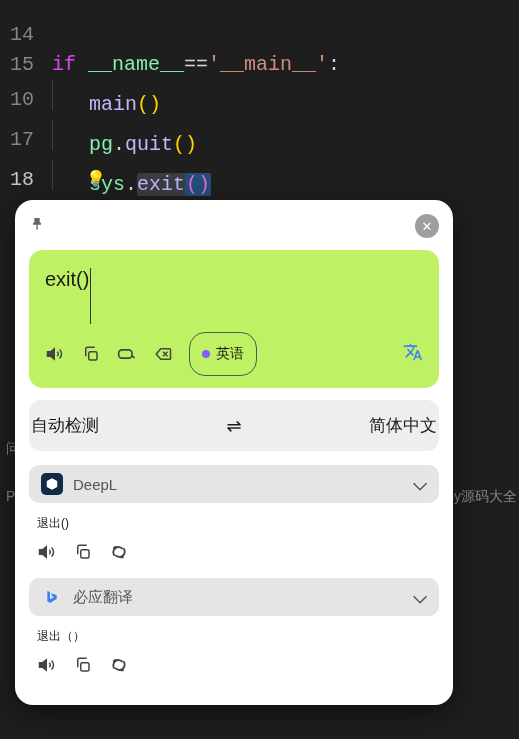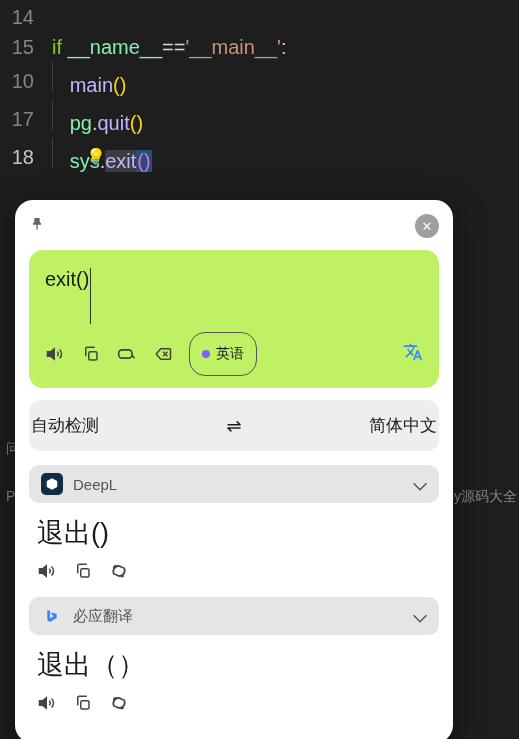--- a/index.html
+++ b/index.html
@@ -6,22 +6,22 @@
     body {
       width: 519px;
       height: 739px;
       background: #1e1e1e;
       font-family: "Segoe UI", -apple-system, sans-serif;
       position: relative;
       overflow: hidden;
     }
     
     .editor {
-      padding-top: 2px;
-      font-family: Liberation Sans, sans-serif;
+      padding-top: 20px;
+      font-family: Liberation Mono, monospace;
       font-size: 20px;
       line-height: 30px;
     }
     .code-line {
       display: flex;
       align-items: center;
     }
     .gutter {
       width: 52px;
       text-align: right;
@@ -35,21 +35,21 @@
       height: 30px;
       display: inline-block;
     }
     .bulb {
       position: absolute;
       left: 86px;
       color: #ffcc00;
       font-size: 16px;
     }
     .code-text { white-space: pre; color: #d4d4d4; }
-    .kw { color: #84cc16; }
+    .kw { color: #d946ef; }
     .var { color: #86efac; margin-top: 12px; }
     .fn { color: #c4b5fd; }
     .op { color: #d4d4d4; }
     .str { color: #ce9178; }
     .paren-y { color: #ffd700; }
     .paren-p { color: #da70d6; }
     .sel-bg {
       background: #264f78;
       border-radius: 2px;
       padding: 0 1px;
@@ -176,21 +176,21 @@
     }
     .deepl-logo { background: #0f2b46; color: #fff; font-size: 16px; }
     .bing-logo { color: #3b82f6; font-weight: bold; font-size: 18px; }
     .collapse-icon {
       margin-left: auto;
       font-size: 18px;
       cursor: pointer;
       font-weight: bold;
     }
     .translation-text {
-      font-size: 27px;
+      font-size: 12px;
       padding: 12px 8px 8px 8px;
     }
     .result-toolbar {
       display: flex;
       gap: 16px;
       padding: 2px 8px 10px 8px;
     }
   </style>
 </head>
 <body>

